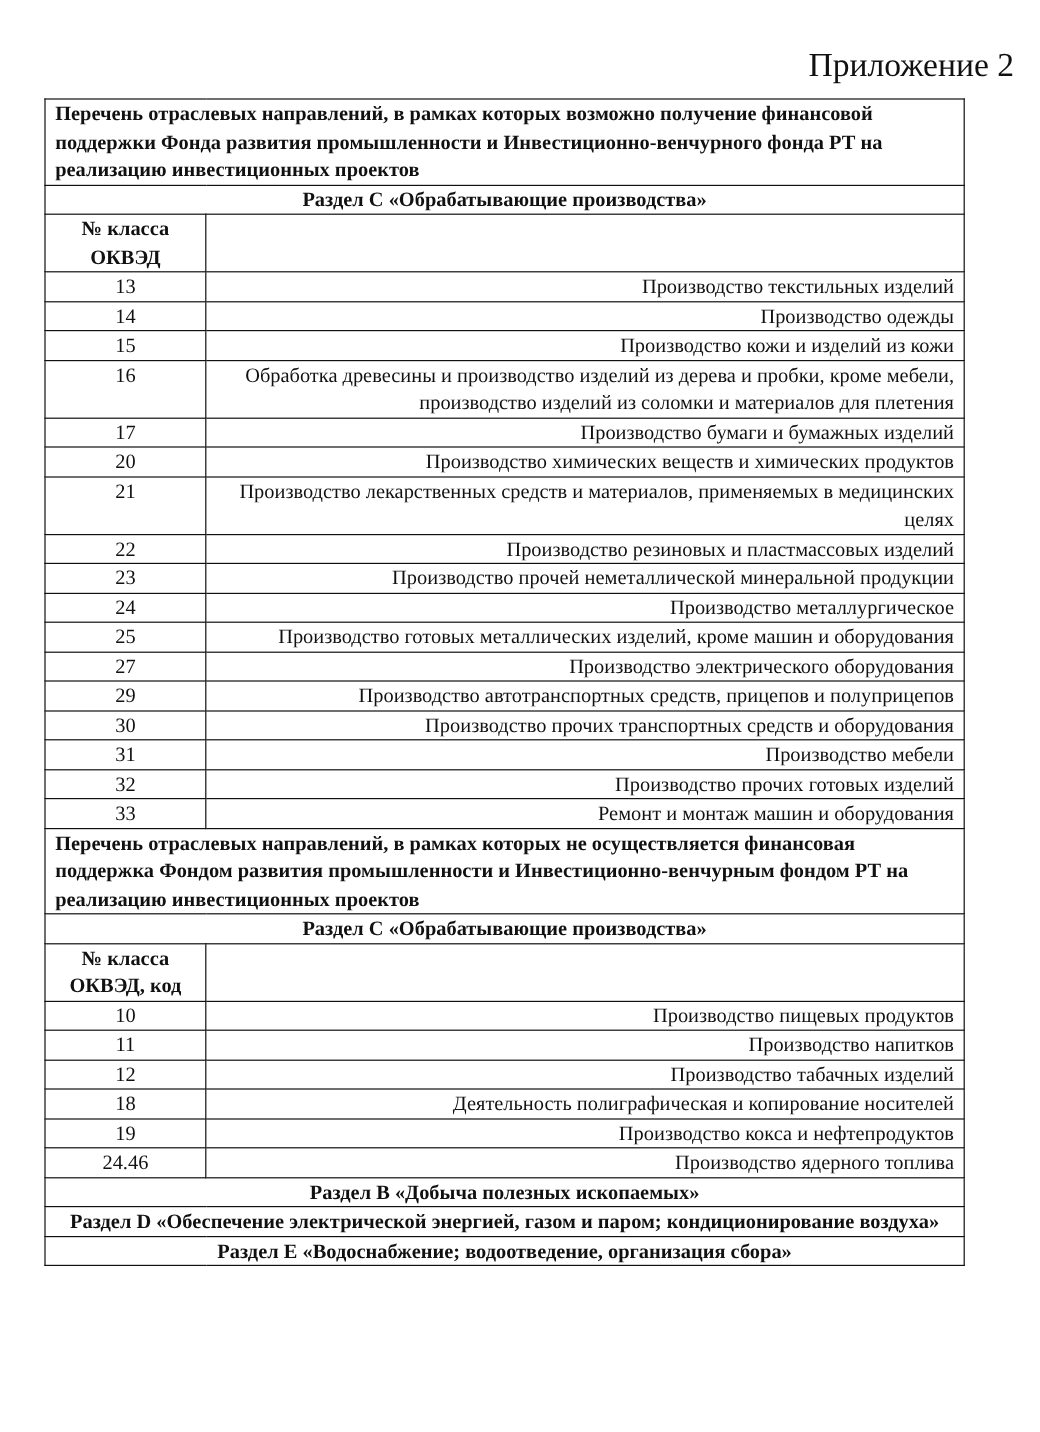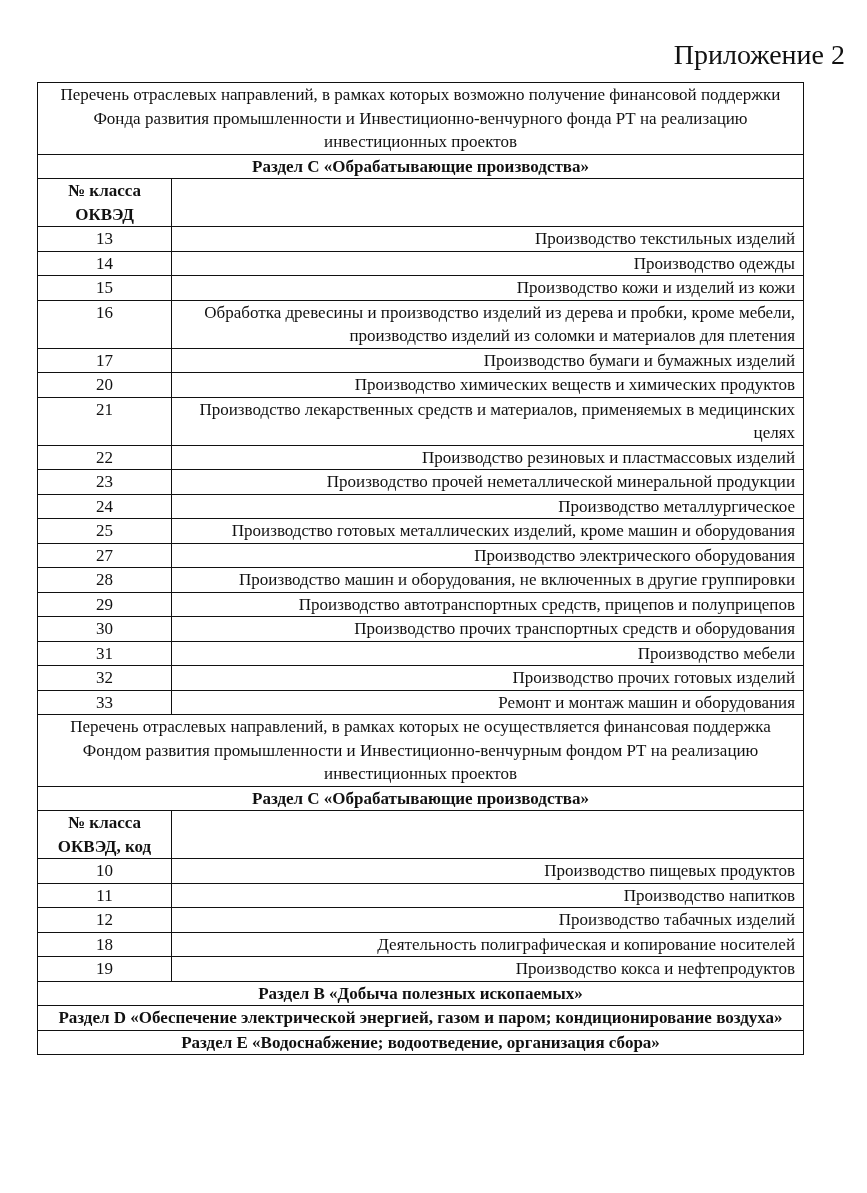--- a/index.html
+++ b/index.html
@@ -20,21 +20,21 @@
     }
     table.doc td {
       border: 1.5px solid #111111;
       padding: 0 8px;
       line-height: 23.5px;
       vertical-align: top;
     }
     td.code { width: 117px; text-align: center; }
     td.desc { text-align: right; }
     td.title {
-      text-align: center; font-weight: normal; padding: 2px 8px;
+      font-weight: bold; padding: 2px 8px;
     }
     td.section { text-align: center; font-weight: bold; }
     td.hdr { text-align: center; font-weight: bold; }
   </style>
 </head>
 <body>
 
 <div class="appendix">Приложение 2</div>
 
 <table class="doc">
@@ -92,24 +92,20 @@
       </tr>
       <tr>
         <td class="code">25</td>
         <td class="desc">Производство готовых металлических изделий, кроме машин и оборудования</td>
       </tr>
       <tr>
         <td class="code">27</td>
         <td class="desc">Производство электрического оборудования</td>
       </tr>
       <tr>
-        <td class="code">28</td>
-        <td class="desc">Производство машин и оборудования, не включенных в другие группировки</td>
-      </tr>
-      <tr>
         <td class="code">29</td>
         <td class="desc">Производство автотранспортных средств, прицепов и полуприцепов</td>
       </tr>
       <tr>
         <td class="code">30</td>
         <td class="desc">Производство прочих транспортных средств и оборудования</td>
       </tr>
       <tr>
         <td class="code">31</td>
         <td class="desc">Производство мебели</td>
@@ -146,20 +142,24 @@
         <td class="desc">Производство табачных изделий</td>
       </tr>
       <tr>
         <td class="code">18</td>
         <td class="desc">Деятельность полиграфическая и копирование носителей</td>
       </tr>
       <tr>
         <td class="code">19</td>
         <td class="desc">Производство кокса и нефтепродуктов</td>
       </tr>
+      <tr>
+        <td class="code">24.46</td>
+        <td class="desc">Производство ядерного топлива</td>
+      </tr>
 
     <tr>
       <td class="section" colspan="2">Раздел B «Добыча полезных ископаемых»</td>
     </tr>
     <tr>
       <td class="section" colspan="2">Раздел D «Обеспечение электрической энергией, газом и паром; кондиционирование воздуха»</td>
     </tr>
     <tr>
       <td class="section" colspan="2">Раздел E «Водоснабжение; водоотведение, организация сбора»</td>
     </tr>

